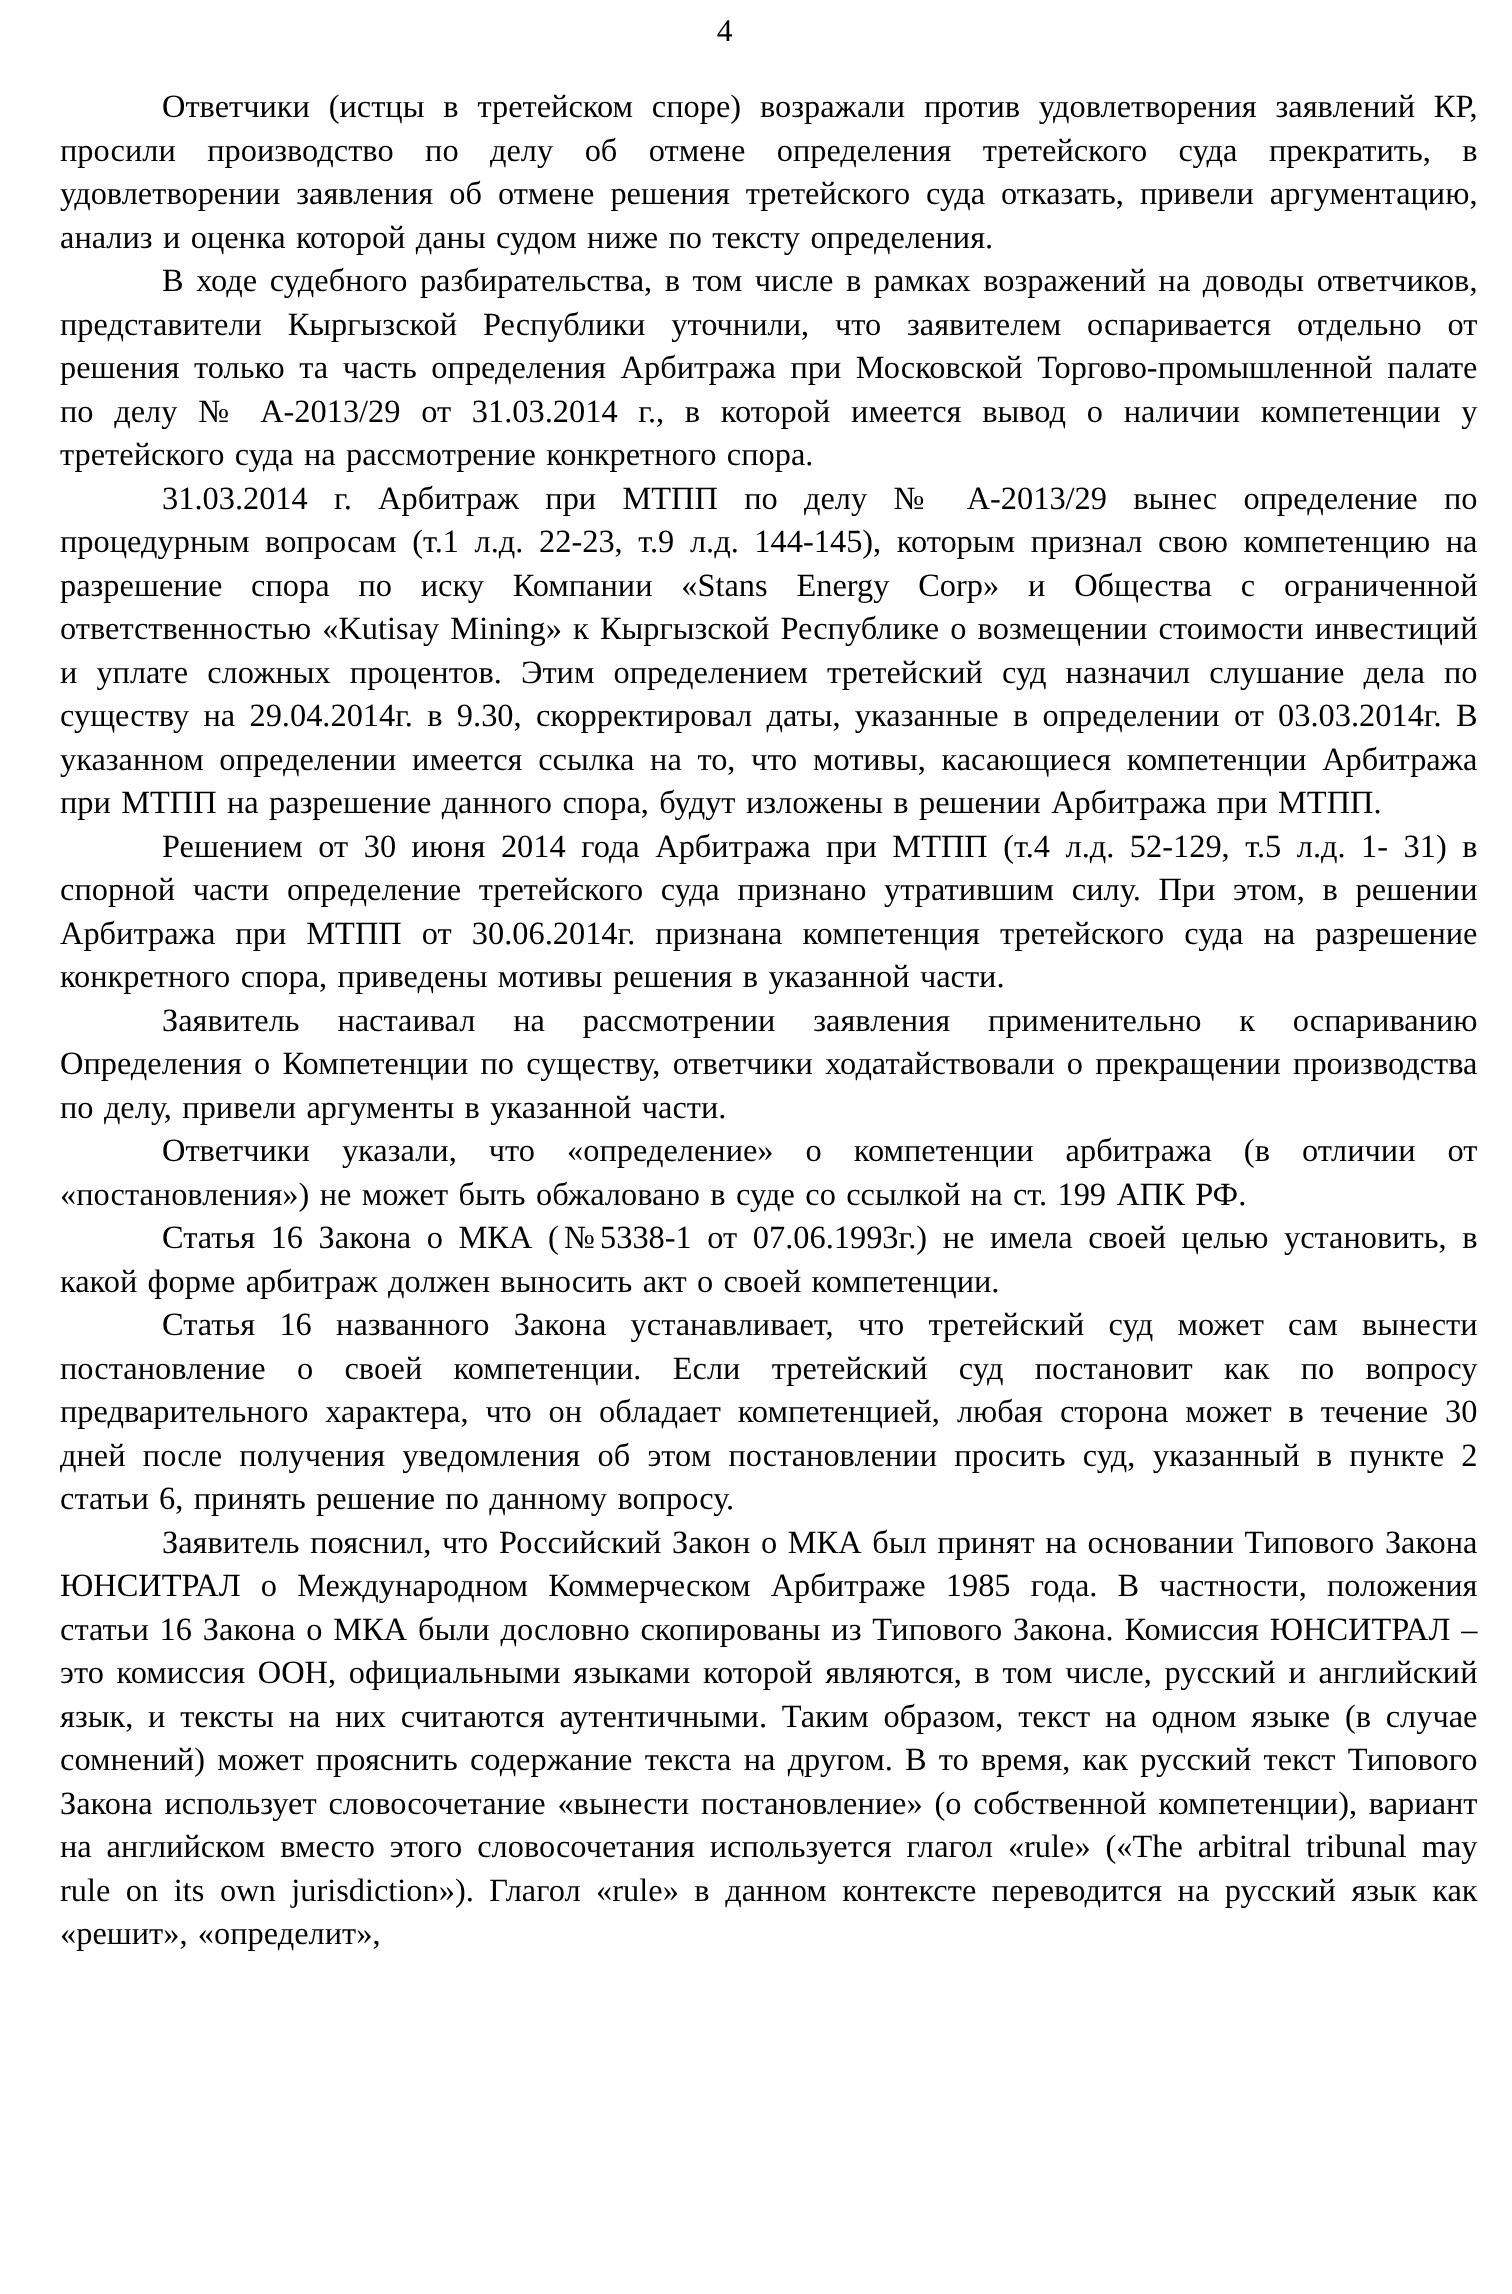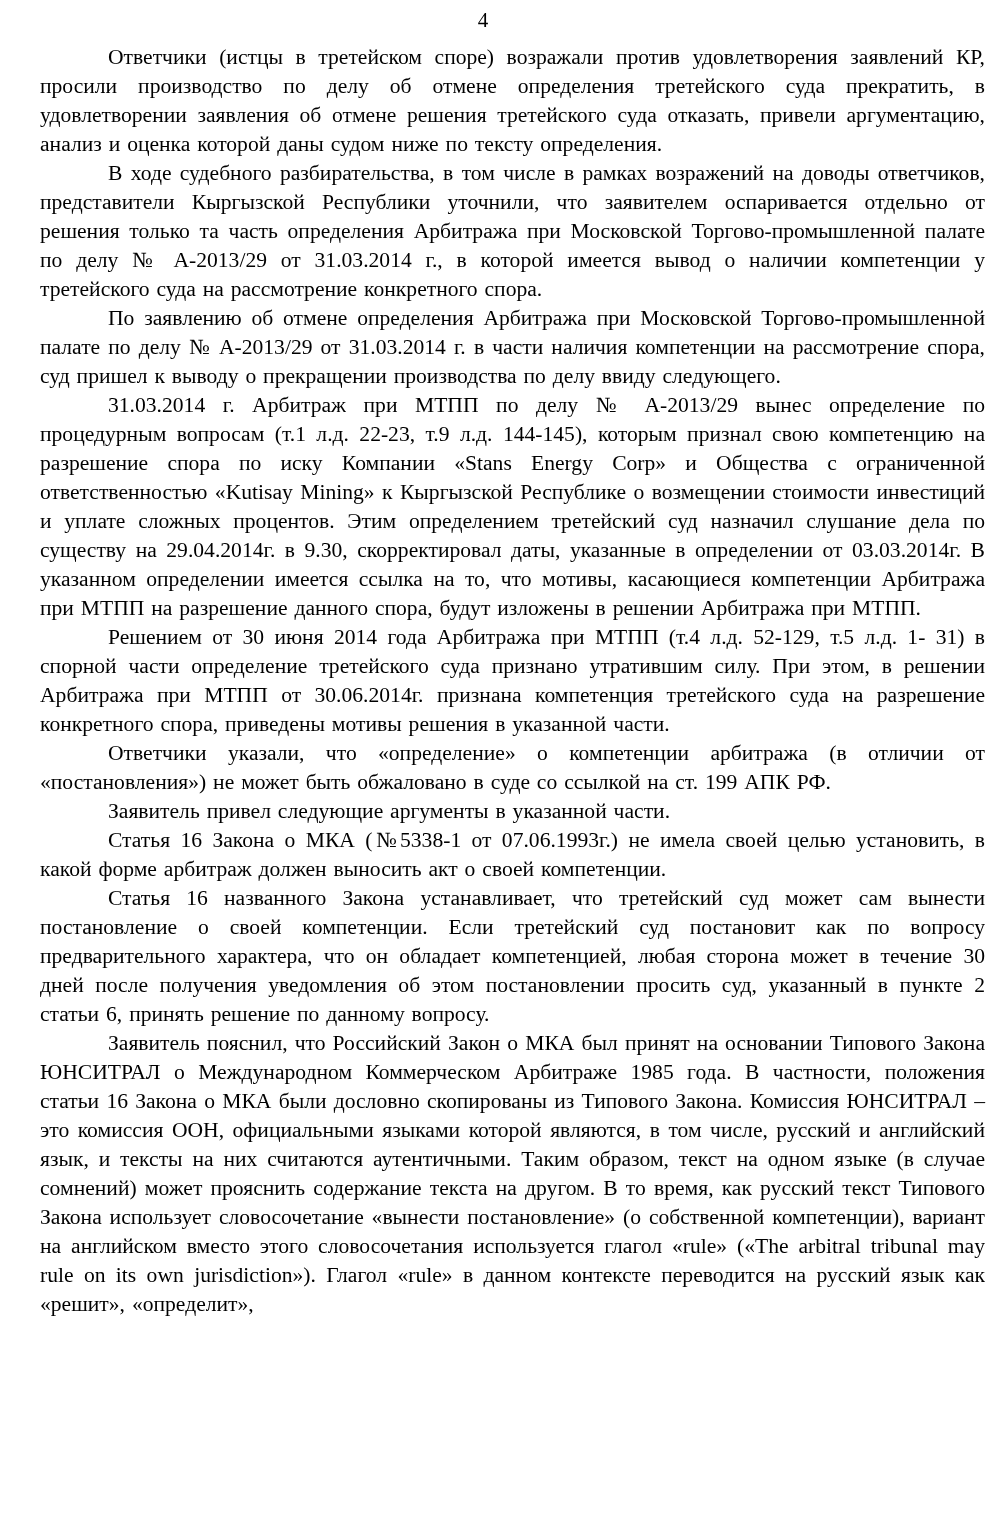--- a/index.html
+++ b/index.html
@@ -22,42 +22,41 @@
     overflow: hidden;
   }
   .page-number {
     margin: 7px 0 0 40px;
     width: 886px;
     text-align: center;
     font-size: 21px;
     line-height: 26px;
   }
   .document-body {
-    margin: 10px 0 0 40px;
+    margin: 24px 0 0 40px;
     width: 945px;
   }
   .document-body p {
     margin: 0;
     font-size: 21.6px;
     line-height: 29px;
     text-align: justify;
     text-indent: 68px;
     word-spacing: 1.5px;
   }
 </style>
 </head>
 <body>
 
 <div class="page">
   <div class="page-number">4</div>
   <div class="document-body">
       <p>Ответчики (истцы в третейском споре) возражали против удовлетворения заявлений КР, просили производство по делу об отмене определения третейского суда прекратить, в удовлетворении заявления об отмене решения третейского суда отказать, привели аргументацию, анализ и оценка которой даны судом ниже по тексту определения.</p>
       <p>В ходе судебного разбирательства, в том числе в рамках возражений на доводы ответчиков, представители Кыргызской Республики уточнили, что заявителем оспаривается отдельно от решения только та часть определения Арбитража при Московской Торгово-промышленной палате по делу № А-2013/29 от 31.03.2014 г., в которой имеется вывод о наличии компетенции у третейского суда на рассмотрение конкретного спора.</p>
-      <p>По заявлению об отмене определения Арбитража при Московской Торгово-промышленной палате по делу № А-2013/29 от 31.03.2014 г. в части наличия компетенции на рассмотрение спора, суд пришел к выводу о прекращении производства по делу ввиду следующего.</p>
       <p>31.03.2014 г. Арбитраж при МТПП по делу № А-2013/29 вынес определение по процедурным вопросам (т.1 л.д. 22-23, т.9 л.д. 144-145), которым признал свою компетенцию на разрешение спора по иску Компании «Stans Energy Corp» и Общества с ограниченной ответственностью «Kutisay Mining» к Кыргызской Республике  о возмещении стоимости инвестиций и уплате сложных процентов. Этим определением третейский суд назначил слушание дела по существу на 29.04.2014г. в 9.30, скорректировал даты, указанные в определении от 03.03.2014г. В указанном определении имеется ссылка на то, что мотивы, касающиеся компетенции Арбитража при МТПП на разрешение данного спора, будут изложены в решении Арбитража при МТПП.</p>
       <p>Решением от 30 июня 2014 года Арбитража при МТПП (т.4 л.д. 52-129, т.5 л.д. 1- 31) в спорной части определение третейского суда признано утратившим силу. При этом, в решении Арбитража при МТПП от 30.06.2014г. признана компетенция третейского суда на разрешение конкретного спора, приведены мотивы решения в указанной части.</p>
+      <p>Заявитель настаивал на рассмотрении заявления применительно к оспариванию Определения о Компетенции по существу, ответчики ходатайствовали о прекращении производства по делу, привели аргументы в указанной части.</p>
       <p>Ответчики указали, что «определение» о компетенции арбитража (в отличии от «постановления») не может быть обжаловано в суде со ссылкой на ст. 199 АПК РФ.</p>
-      <p>Заявитель привел следующие аргументы в указанной части.</p>
       <p>Статья 16 Закона о МКА (№5338-1 от 07.06.1993г.) не имела своей целью установить, в какой форме арбитраж должен выносить акт о своей компетенции.</p>
       <p>Статья 16 названного Закона устанавливает, что третейский суд может сам вынести постановление о своей компетенции. Если третейский суд постановит как по вопросу предварительного характера, что он обладает компетенцией, любая сторона может в течение 30 дней после получения уведомления об этом постановлении просить суд, указанный в пункте 2 статьи 6, принять решение по данному вопросу.</p>
       <p>Заявитель пояснил, что Российский Закон о МКА был принят на основании Типового Закона ЮНСИТРАЛ о Международном Коммерческом Арбитраже 1985 года. В частности, положения статьи 16 Закона о МКА были дословно скопированы из Типового Закона. Комиссия ЮНСИТРАЛ – это комиссия ООН, официальными языками которой являются, в том числе, русский и английский язык, и тексты на них считаются аутентичными. Таким образом, текст на одном языке (в случае сомнений) может прояснить содержание текста на другом. В то время, как русский текст Типового Закона использует словосочетание «вынести постановление» (о собственной компетенции), вариант на английском вместо этого словосочетания используется глагол «rule» («The arbitral tribunal may rule on its own jurisdiction»). Глагол «rule» в данном контексте переводится на русский язык как «решит», «определит»,</p>
     </div>
 </div>
 
 </body></html>

